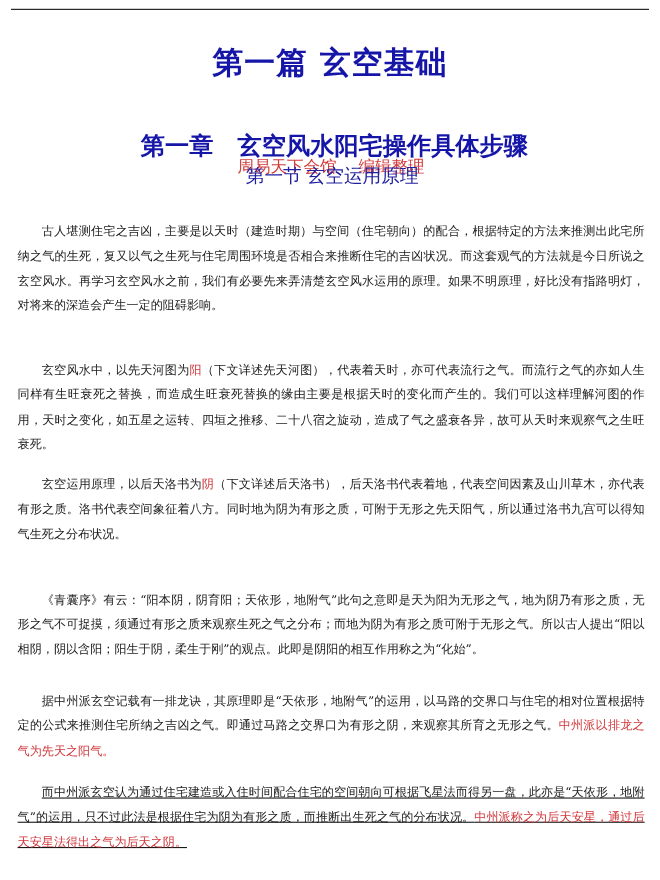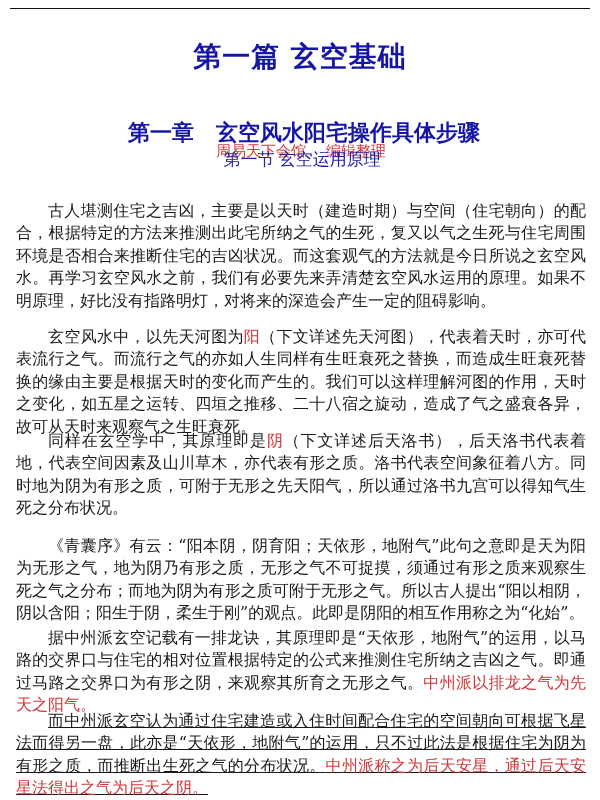--- a/index.html
+++ b/index.html
@@ -66,21 +66,21 @@
     .content {
       position: absolute;
       left: 16px;
       right: 14px;
       top: 0;
     }
     .para {
       position: absolute;
       left: 0;
       right: 0;
-      font-size: 16px;
+      font-size: 11px;
       line-height: 22.4px;
       text-align: justify;
       text-indent: 2em;
       color: #1a1a1a;
       margin: 0;
     }
     .red {
       color: #d0363a;
     }
   </style>
@@ -104,21 +104,21 @@
 <div class="content">
   <p class="para" style="top:200px;">
     <span>古人堪测住宅之吉凶，主要是以天时（建造时期）与空间（住宅朝向）的配合，根据特定的方法来推测出此宅所纳之气的生死，复又以气之生死与住宅周围环境是否相合来推断住宅的吉凶状况。而这套观气的方法就是今日所说之玄空风水。再学习玄空风水之前，我们有必要先来弄清楚玄空风水运用的原理。如果不明原理，好比没有指路明灯，对将来的深造会产生一定的阻碍影响。</span>
   </p>
 
   <p class="para" style="top:326px;">
     <span>玄空风水中，以先天河图为</span><span class="red">阳</span><span>（下文详述先天河图），代表着天时，亦可代表流行之气。而流行之气的亦如人生同样有生旺衰死之替换，而造成生旺衰死替换的缘由主要是根据天时的变化而产生的。我们可以这样理解河图的作用，天时之变化，如五星之运转、四垣之推移、二十八宿之旋动，造成了气之盛衰各异，故可从天时来观察气之生旺衰死。</span>
   </p>
 
   <p class="para" style="top:430px;">
-    <span>同样在玄空学中，其原理即是</span><span class="red">阴</span><span>（下文详述后天洛书），后天洛书代表着地，代表空间因素及山川草木，亦代表有形之质。洛书代表空间象征着八方。同时地为阴为有形之质，可附于无形之先天阳气，所以通过洛书九宫可以得知气生死之分布状况。</span>
+    <span>玄空运用原理，以后天洛书为</span><span class="red">阴</span><span>（下文详述后天洛书），后天洛书代表着地，代表空间因素及山川草木，亦代表有形之质。洛书代表空间象征着八方。同时地为阴为有形之质，可附于无形之先天阳气，所以通过洛书九宫可以得知气生死之分布状况。</span>
   </p>
 
   <p class="para" style="top:535px;">
     <span>《青囊序》有云：“阳本阴，阴育阳；天依形，地附气”此句之意即是天为阳为无形之气，地为阴乃有形之质，无形之气不可捉摸，须通过有形之质来观察生死之气之分布；而地为阴为有形之质可附于无形之气。所以古人提出“阳以相阴，阴以含阳；阳生于阴，柔生于刚”的观点。此即是阴阳的相互作用称之为“化始”。</span>
   </p>
 
   <p class="para" style="top:627px;">
     <span>据中州派玄空记载有一排龙诀，其原理即是“天依形，地附气”的运用，以马路的交界口与住宅的相对位置根据特定的公式来推测住宅所纳之吉凶之气。即通过马路之交界口为有形之阴，来观察其所育之无形之气。</span><span class="red">中州派以排龙之气为先天之阳气。</span>
   </p>
 

